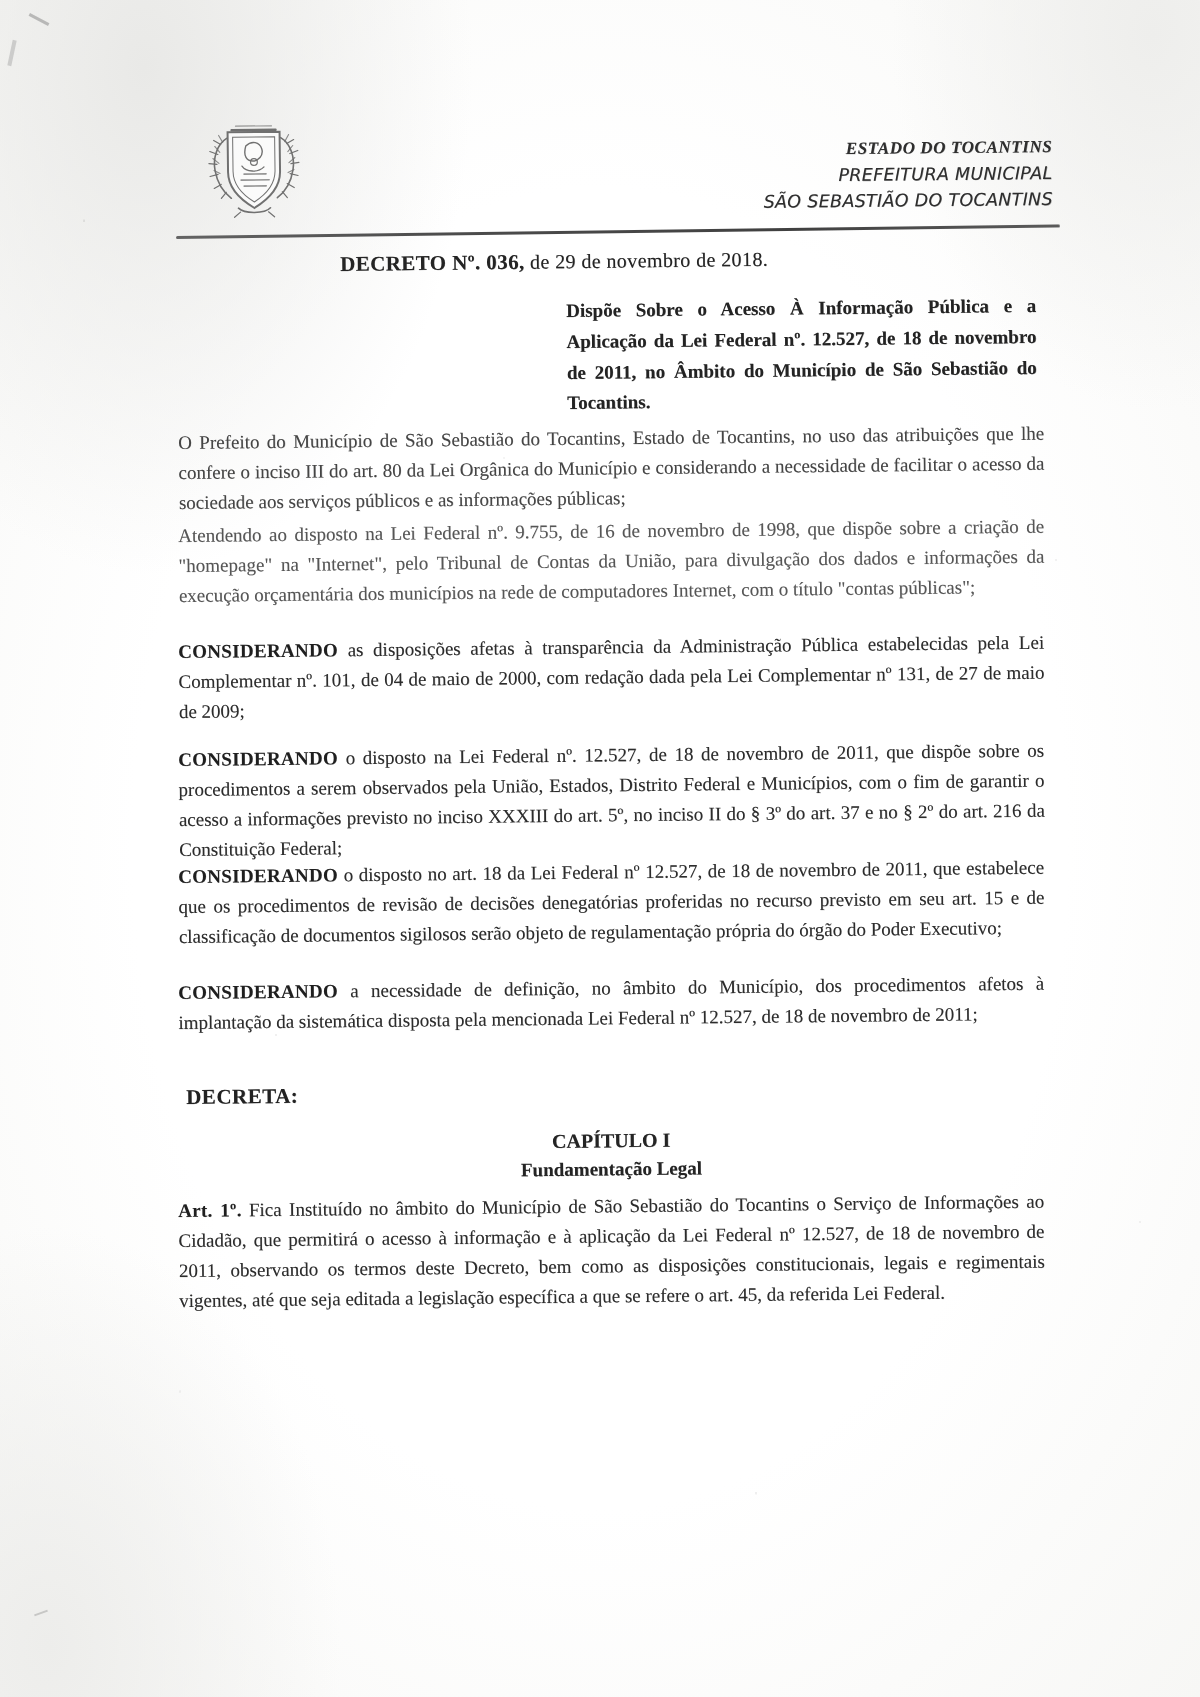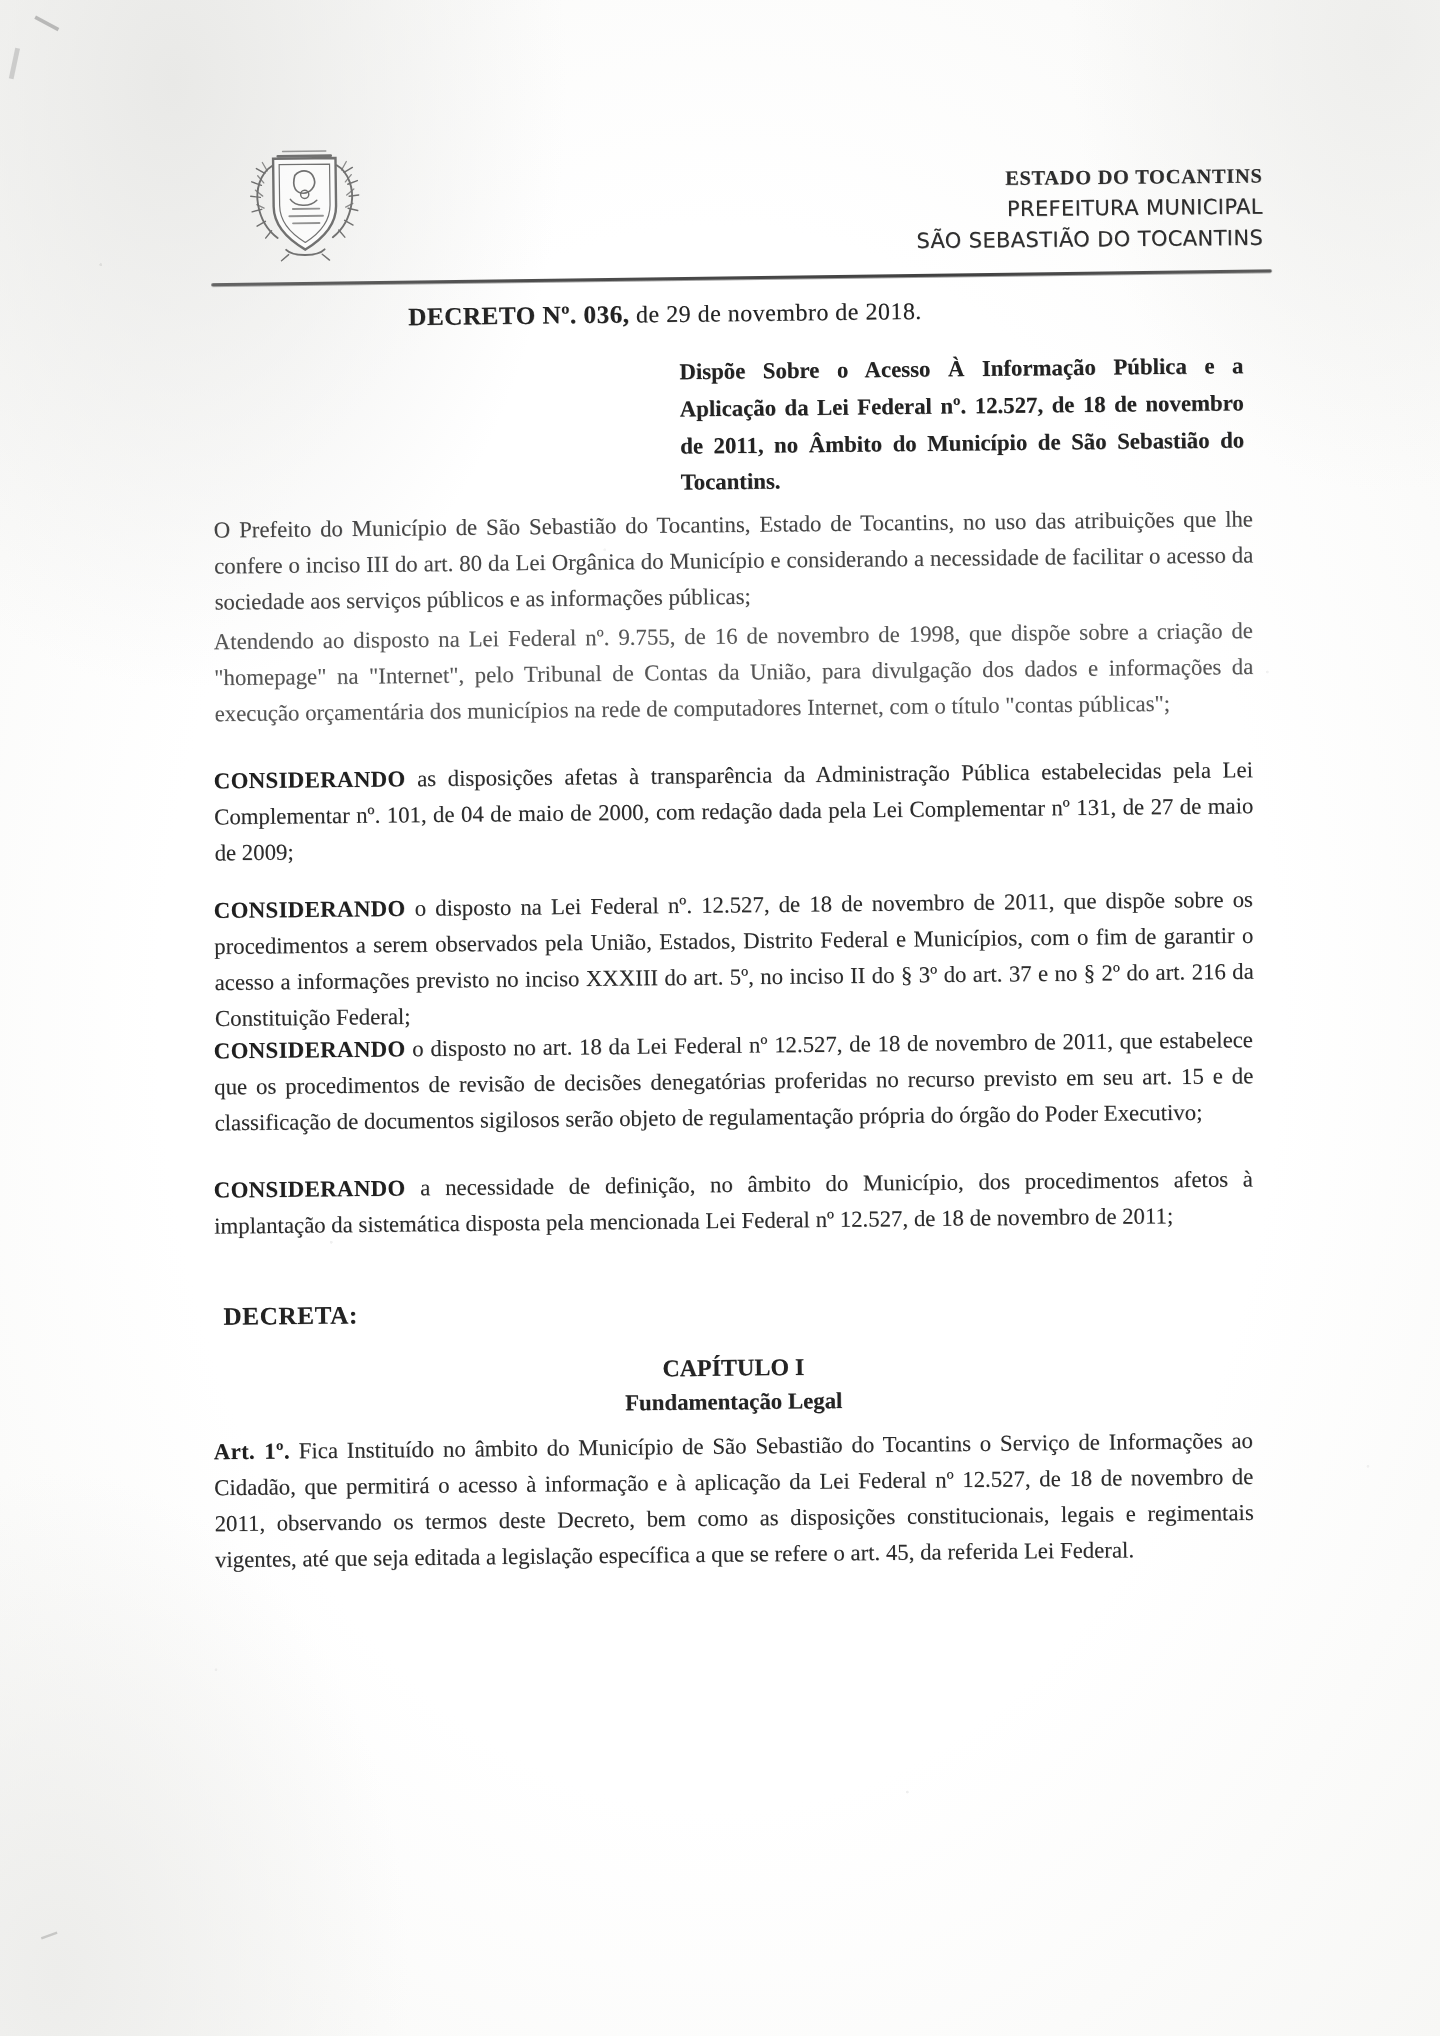--- a/index.html
+++ b/index.html
@@ -29,21 +29,21 @@
       radial-gradient(circle at 42% 27%, rgba(120,120,120,.16) 0 1px, transparent 1.4px),
       radial-gradient(circle at 95% 72%, rgba(120,120,120,.18) 0 1px, transparent 1.4px),
       radial-gradient(circle at 15% 82%, rgba(120,120,120,.18) 0 1px, transparent 1.4px),
       radial-gradient(circle at 77% 9%, rgba(120,120,120,.14) 0 1px, transparent 1.4px);
     pointer-events:none;}
   
   .edge-mark{position:absolute;background:#8d8d8d;opacity:.55;}
   .content{position:absolute;inset:0;}
 
   
-  .header{position:absolute;left:180px;top:112px;width:880px;height:120px;}
+  .header{position:absolute;left:180px;top:112px;width:880px;height:120px;font-style:italic;}
   .brasao{position:absolute;left:14px;top:4px;width:120px;height:104px;opacity:.85;
           transform:rotate(-.7deg);}
   .org{position:absolute;right:8px;top:22px;text-align:right;
        font-family:"DejaVu Sans", sans-serif;
        color:#2e2e2e;line-height:1.52;
        transform:rotate(-.55deg);transform-origin:100% 0;}
   .org div{font-size:17.5px;letter-spacing:.3px;
            text-shadow:.4px .3px .5px rgba(90,90,90,.55);}
   .org .l1{font-family:"Liberation Serif",serif;font-weight:700;font-size:17px;letter-spacing:.6px;}
   .rule{position:absolute;left:176px;top:236px;width:884px;height:3px;

